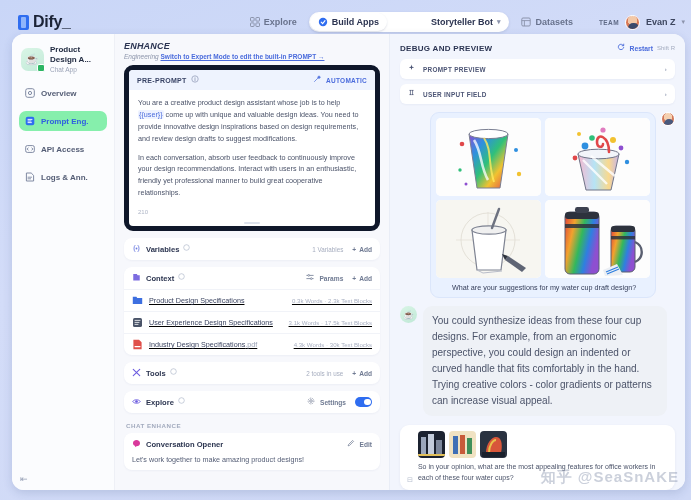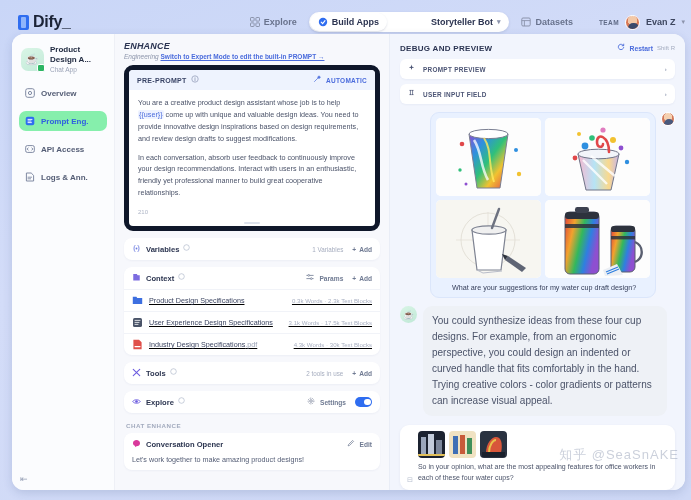--- a/index.html
+++ b/index.html
@@ -156,22 +156,22 @@
   .chip { font-size:6.4px; color:#4a6bdc; white-space:nowrap; }
 
   .bottom-msg { margin: 7px 10px 0 10px; background:#fff; border-radius:9px;
                 padding:6px 7px; display:flex; gap:5px;
                 box-shadow: 0 1px 3px rgba(40,60,120,.07); }
   .bm-thumbs { display:flex; gap:4px; }
   .bm-thumb { width:27px; height:27px; border-radius:4px; overflow:hidden; position:relative; }
   .bm-text { font-size:7px; color:#4b5369; line-height:1.55; margin-top:4px; }
   .bm-icon { font-size:7px; color:#b9c0d0; align-self:flex-end; }
 
-  .watermark { position:absolute; right:6px; bottom:26px; font-size:13px;
-               font-weight:400; color: rgba(125,137,165,.40); letter-spacing:1px;
+  .watermark { position:absolute; right:6px; bottom:3px; font-size:15px;
+               font-weight:700; color: rgba(125,137,165,.40); letter-spacing:1px;
                pointer-events:none; white-space:nowrap; }
 
   svg { display:block; }
 </style>
 </head>
 <body>
 
 <div class="app">
 
   <div class="topbar">

